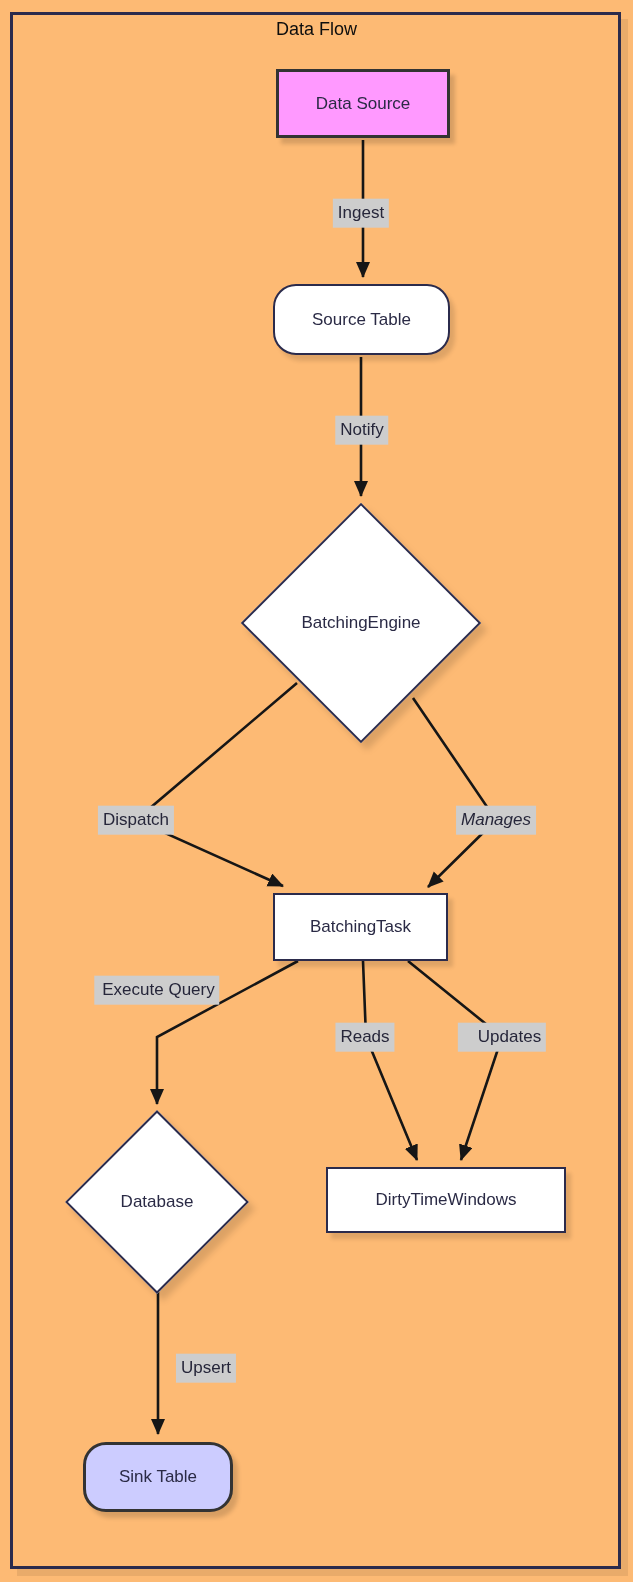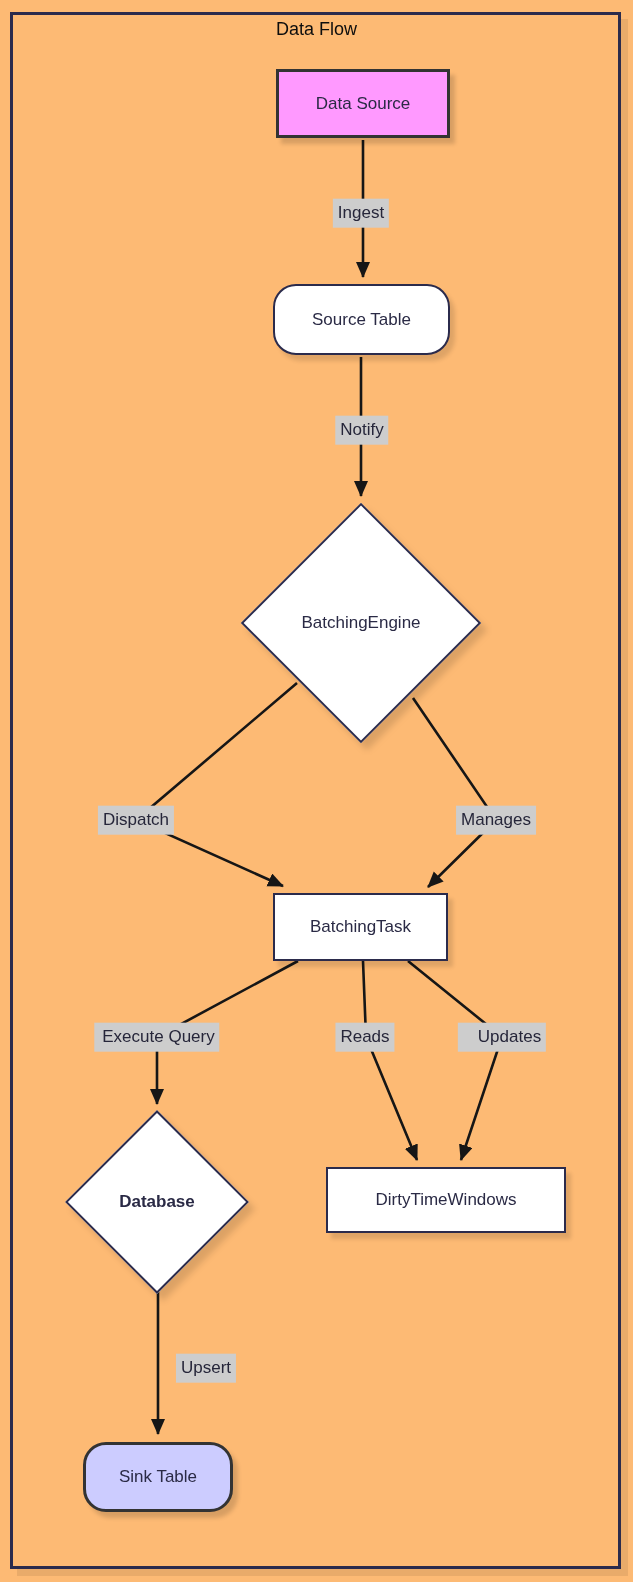--- a/index.html
+++ b/index.html
@@ -81,35 +81,35 @@
 
   <div class="diamond-wrap" style="left:276px;top:538px;width:170px;height:170px;">
     <div class="diamond-shape"></div>
     <div class="diamond-label">BatchingEngine</div>
   </div>
 
   <div class="node" style="left:273px;top:893px;width:175px;height:68px;">
     <span>BatchingTask</span>
   </div>
 
-  <div class="diamond-wrap" style="left:92px;top:1137px;width:130px;height:130px;font-weight:bold;">
+  <div class="diamond-wrap" style="left:92px;top:1137px;width:130px;height:130px;">
     <div class="diamond-shape"></div>
     <div class="diamond-label">Database</div>
   </div>
 
   <div class="node" style="left:326px;top:1167px;width:240px;height:66px;">
     <span>DirtyTimeWindows</span>
   </div>
 
   <div class="node special rounded" style="left:83px;top:1442px;width:150px;height:70px;background:#ccccff;">
     <span>Sink Table</span>
   </div>
 
   <div class="edge-label" style="left:361px;top:213px;">Ingest</div>
   <div class="edge-label" style="left:362px;top:430px;">Notify</div>
   <div class="edge-label" style="left:136px;top:820px;">Dispatch</div>
-  <div class="edge-label" style="left:496px;top:820px;">Manages</div>
-  <div class="edge-label" style="left:157px;top:1037px;padding-left:8px;">Execute Query</div>
+  <div class="edge-label" style="left:496px;top:820px;font-style:italic;">Manages</div>
+  <div class="edge-label" style="left:157px;top:990px;padding-left:8px;">Execute Query</div>
   <div class="edge-label" style="left:365px;top:1037px;">Reads</div>
   <div class="edge-label" style="left:502px;top:1037px;padding-left:20px;">Updates</div>
   <div class="edge-label" style="left:158px;top:1368px;margin-left:48px;">Upsert</div>
 
 </div>
 
 </body></html>

